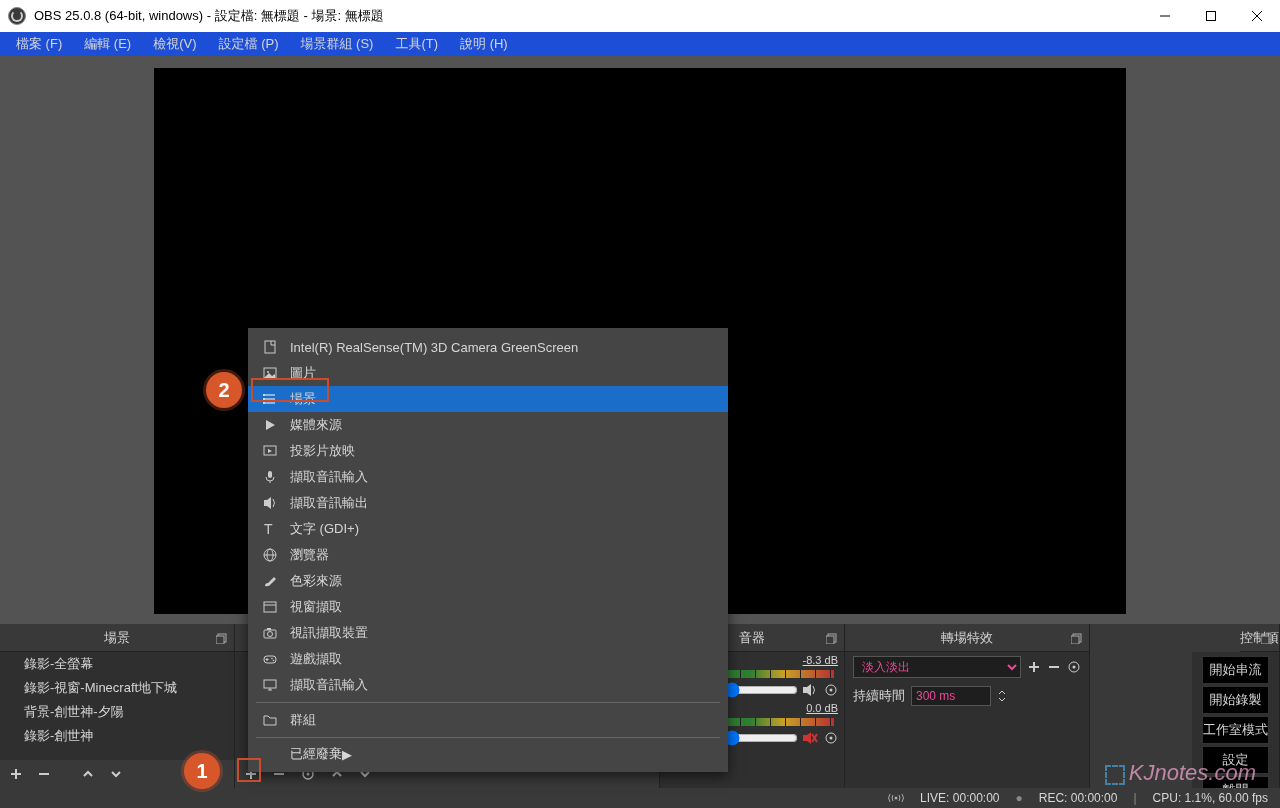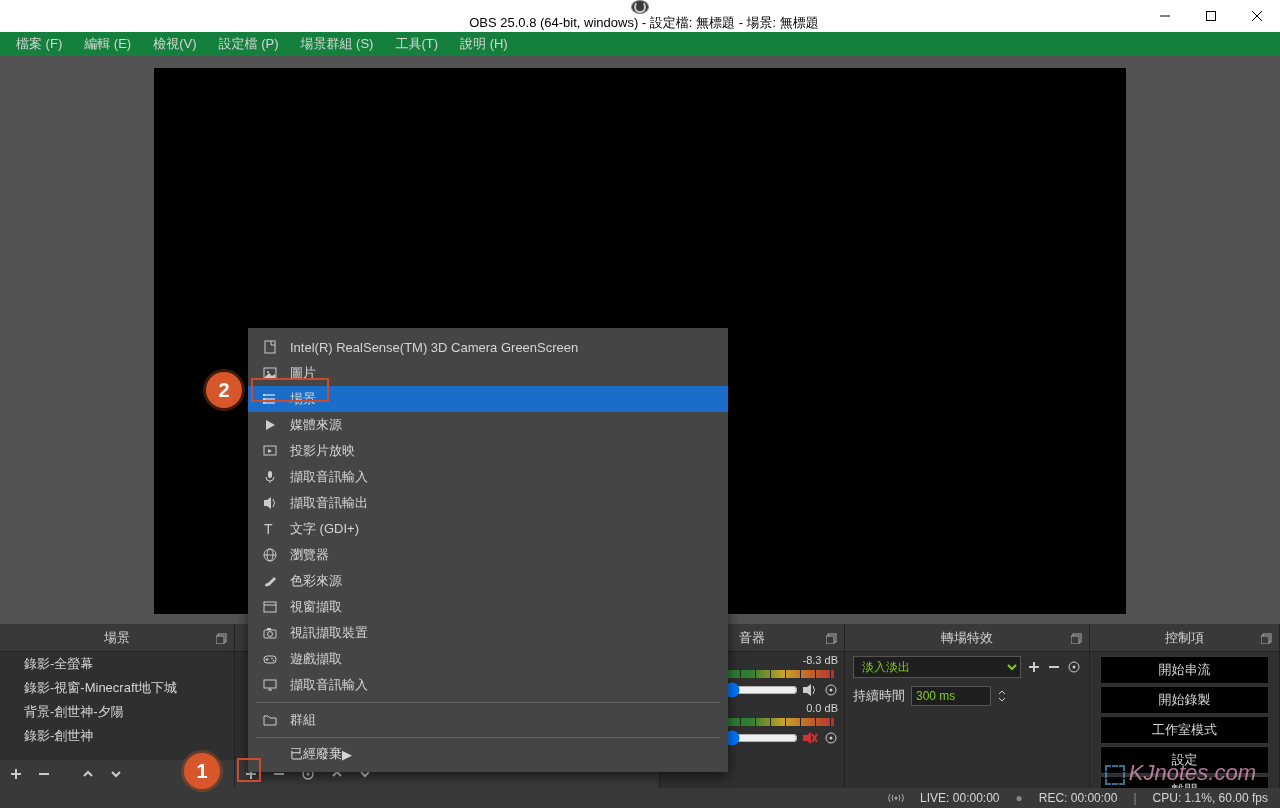--- a/index.html
+++ b/index.html
@@ -1,52 +1,52 @@
 <!DOCTYPE html>
 <html><head>
 <meta charset="utf-8">
 <style>
 * { margin: 0; padding: 0; box-sizing: border-box; font-family: "Microsoft JhengHei", "Segoe UI", sans-serif; }
 body { width: 1280px; height: 808px; background: #535353; color: #d6d6d6; font-size: 13px; overflow: hidden; position: relative; }
 
-.titlebar { background: #fff; color: #000; height: 32px; display: flex; align-items: center; padding-left: 8px; position: relative; flex-direction: column; }
+.titlebar { background: #fff; color: #000; height: 32px; display: flex; align-items: center; padding-left: 8px; position: relative; }
 .titlebar-icon { width: 18px; height: 18px; border-radius: 50%; background: #3a3a3a; border: 1px solid #888; margin-right: 8px; display: flex; align-items: center; justify-content: center; }
 .titlebar-icon::after { content: ""; width: 8px; height: 8px; border: 2px solid #ccc; border-radius: 50%; border-top-color: transparent; }
 .window-controls { position: absolute; right: 0; top: 0; display: flex; }
 .win-btn { width: 46px; height: 32px; display: flex; align-items: center; justify-content: center; cursor: pointer; }
 
-.menubar { background: #15803d; height: 24px; display: flex; align-items: center; padding-left: 8px; gap: 6px; }
+.menubar { background: #1d4ed8; height: 24px; display: flex; align-items: center; padding-left: 8px; gap: 6px; }
 .menubar > div { padding: 2px 8px; cursor: pointer; }
 
 .preview-area { background: #535353; height: 568px; display: flex; align-items: flex-start; justify-content: center; padding-top: 12px; }
 .preview-canvas { width: 972px; height: 546px; background: #000; }
 
 .panels { display: flex; height: 164px; background: #393939; }
 .panel { border-right: 1px solid #222; display: flex; flex-direction: column; position: relative; }
 .panel-header { background: #393939; height: 28px; display: flex; align-items: center; justify-content: center; position: relative; border-bottom: 1px solid #222; }
 .panel-header-icon { position: absolute; right: 6px; cursor: pointer; }
 .panel-body { flex: 1; background: #2f2f2f; overflow: hidden; }
 .panel-footer { height: 28px; background: #393939; display: flex; align-items: center; padding: 0 6px; gap: 8px; }
 .panel-footer .fbtn { cursor: pointer; padding: 2px 4px; display: flex; align-items: center; justify-content: center; }
 
 .scenes { width: 235px; }
 .scene-item { padding: 3px 24px; cursor: pointer; }
 
 .sources { width: 425px; }
 .mixer { width: 185px; justify-content: center; }
 .transitions { width: 245px; }
-.controls { flex: 1; }
-
-.mixer-row { display: flex; align-items: center; justify-content: flex-end; padding: 2px 6px; font-size: 11px; gap: 4px; }
+.controls { flex: 1; align-items: flex-end; }
+
+.mixer-row { display: flex; align-items: center; justify-content: flex-end; padding: 2px 6px; font-size: 11px; gap: 4px; text-decoration: underline; }
 .meter { height: 8px; flex: 1; background: linear-gradient(to right, #2e7d32 0%, #2e7d32 50%, #c9a227 70%, #b83030 100%); margin-right: 4px; position: relative; }
 .meter::after { content:""; position:absolute; inset:0; background: repeating-linear-gradient(to right, transparent 0, transparent 14px, #222 14px, #222 15px);}
 .mixer-icons { display: flex; gap: 6px; align-items: center; }
 
 .trans-row { display: flex; align-items: center; padding: 4px 8px; gap: 6px; }
-.trans-input { background: #1e1e1e; border: 1px solid #555; color: #84cc16; width: 80px; padding: 2px 4px; font-size: 12px; }
+.trans-input { background: #1e1e1e; border: 1px solid #555; color: #ec4899; width: 80px; padding: 2px 4px; font-size: 12px; }
 
 .ctrl-btn { background: #000000; text-align: center; padding: 4px 0; margin: 2px 10px; cursor: pointer; border: 1px solid #333; }
 
 .statusbar { height: 20px; background: #393939; display: flex; align-items: center; justify-content: flex-end; padding-right: 12px; gap: 16px; font-size: 12px; }
 .statusbar .sep { color: #888; }
 
 .context-menu { position: absolute; top: 328px; left: 248px; width: 480px; background: #454545; box-shadow: 0 4px 12px rgba(0,0,0,0.6); padding: 6px 0; }
 .ctx-item { display: flex; align-items: center; padding: 3px 12px; gap: 10px; cursor: pointer; height: 26px; }
 .ctx-item.selected { background: #1a6dc9; }
 .ctx-icon { width: 20px; display: flex; align-items: center; justify-content: center; }

